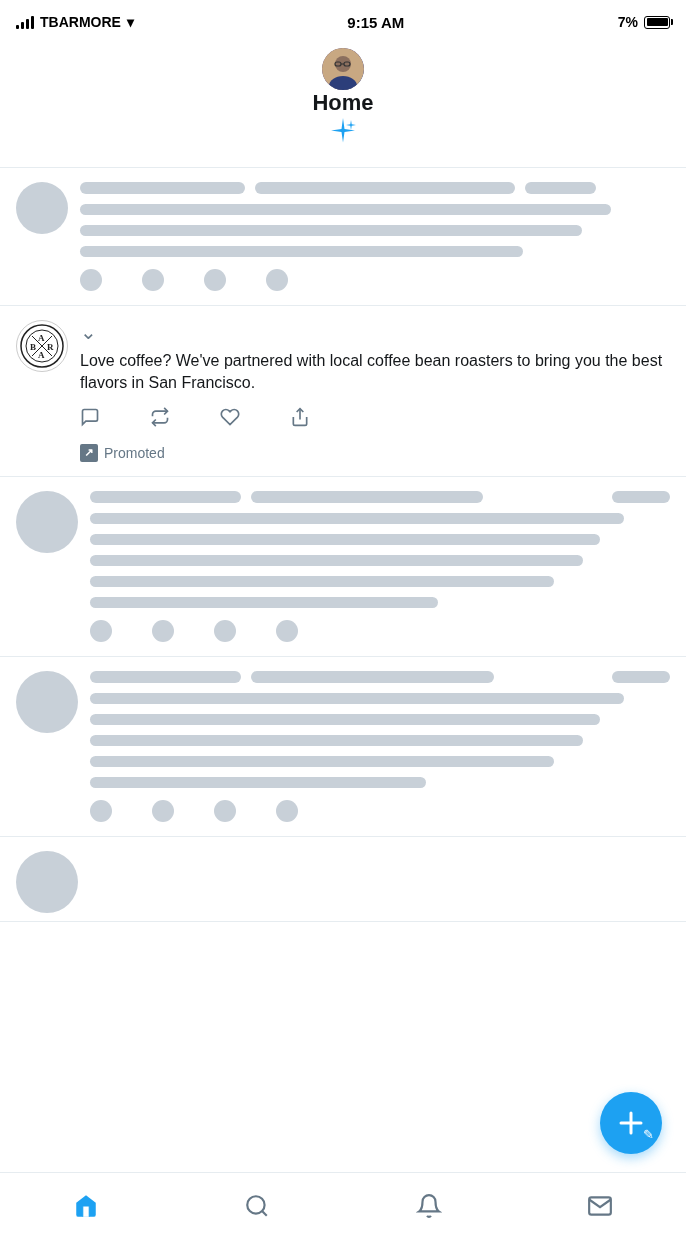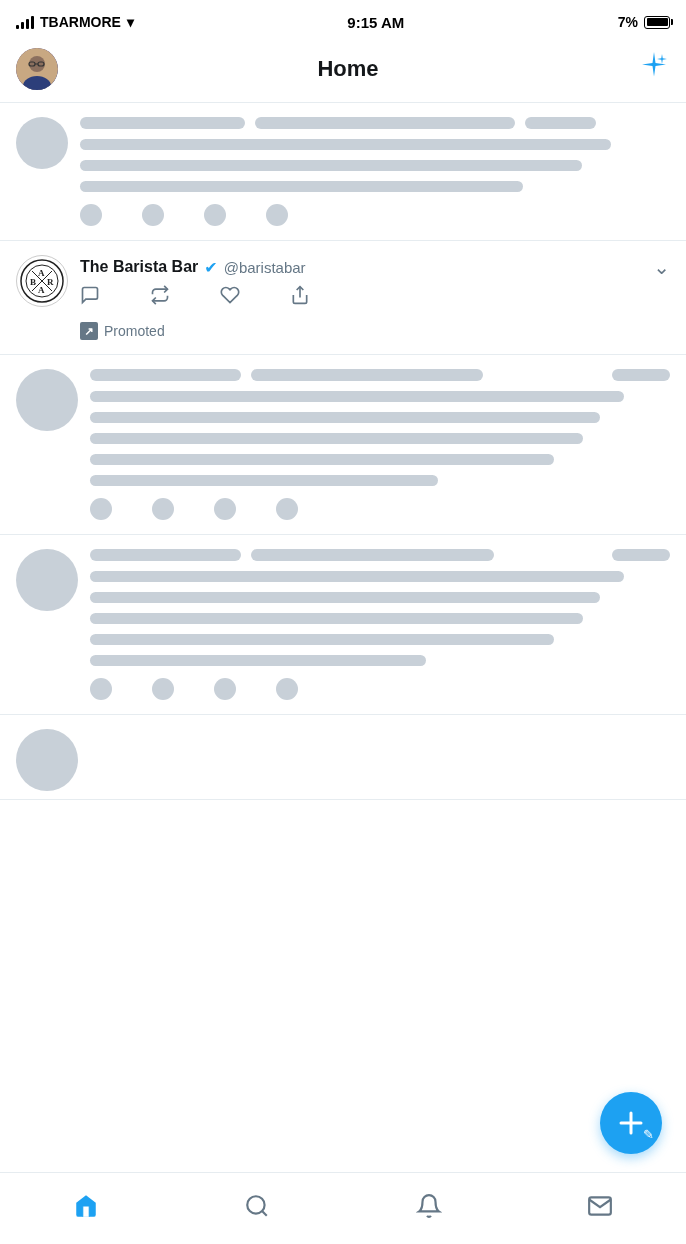--- a/index.html
+++ b/index.html
@@ -84,20 +84,21 @@
     }
 
     
     .header {
       display: flex;
       align-items: center;
       justify-content: space-between;
       padding: 8px 16px 12px;
       background: #fff;
       border-bottom: 1px solid #e6ecf0;
+      flex-direction: column;
     }
     .header-avatar {
       width: 42px;
       height: 42px;
       border-radius: 50%;
       overflow: hidden;
       background: #ccc;
     }
     .header-avatar-img {
       width: 100%;
@@ -380,27 +381,23 @@
       <text x="18" y="17" font-size="9" font-family="serif" font-weight="bold" fill="#222">A</text>
 
       <text x="18" y="34" font-size="9" font-family="serif" font-weight="bold" fill="#222">A</text>
 
       <line x1="12" y1="12" x2="32" y2="32" stroke="#222" stroke-width="1"></line>
       <line x1="32" y1="12" x2="12" y2="32" stroke="#222" stroke-width="1"></line>
     </svg>
   </div>
   <div class="tweet-body">
     <div class="tweet-header">
-      <div class="tweet-name-row">
-        <span class="tweet-name">The Barista Bar</span>
-        <span class="verified-badge">✔</span>
-        <span class="tweet-handle">@baristabar</span>
-      </div>
       <span class="tweet-chevron" style="font-size:20px;color:#657786;">⌄</span>
     </div>
+    <div class="tweet-text">Love coffee? We've partnered with local coffee bean roasters to bring you the best flavors in San Francisco.</div>
     <div class="tweet-actions">
       <span class="tweet-action">
         <svg width="20" height="20" viewBox="0 0 24 24" fill="none" stroke="#657786" stroke-width="2">
           <path d="M21 15a2 2 0 0 1-2 2H7l-4 4V5a2 2 0 0 1 2-2h14a2 2 0 0 1 2 2z"></path>
         </svg>
       </span>
       <span class="tweet-action">
         <svg width="20" height="20" viewBox="0 0 24 24" fill="none" stroke="#657786" stroke-width="2">
           <polyline points="17 1 21 5 17 9"></polyline>
           <path d="M3 11V9a4 4 0 0 1 4-4h14"></path>

